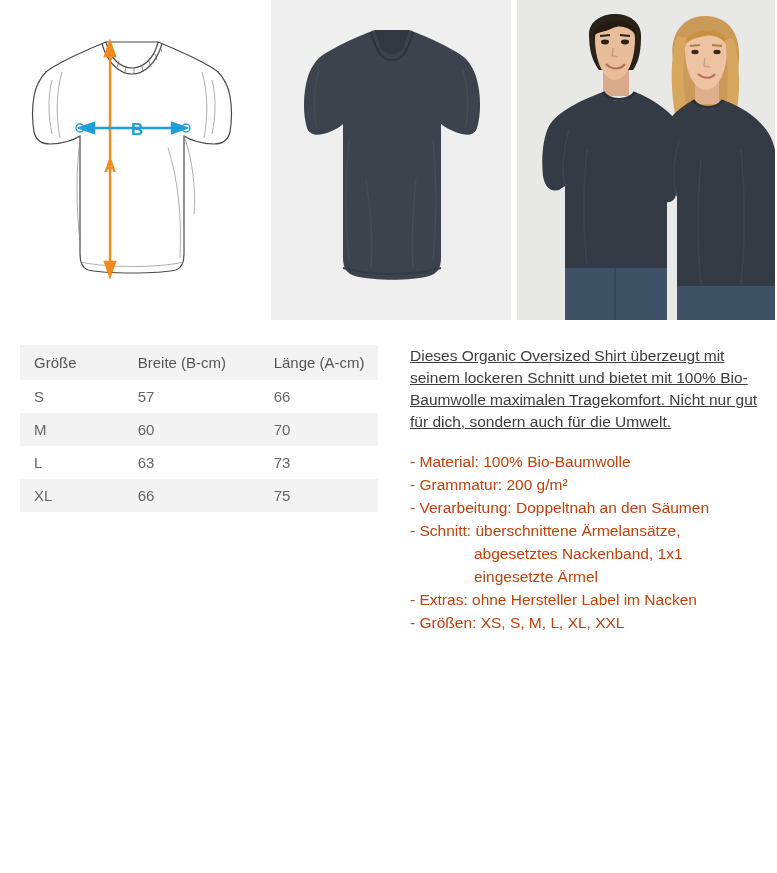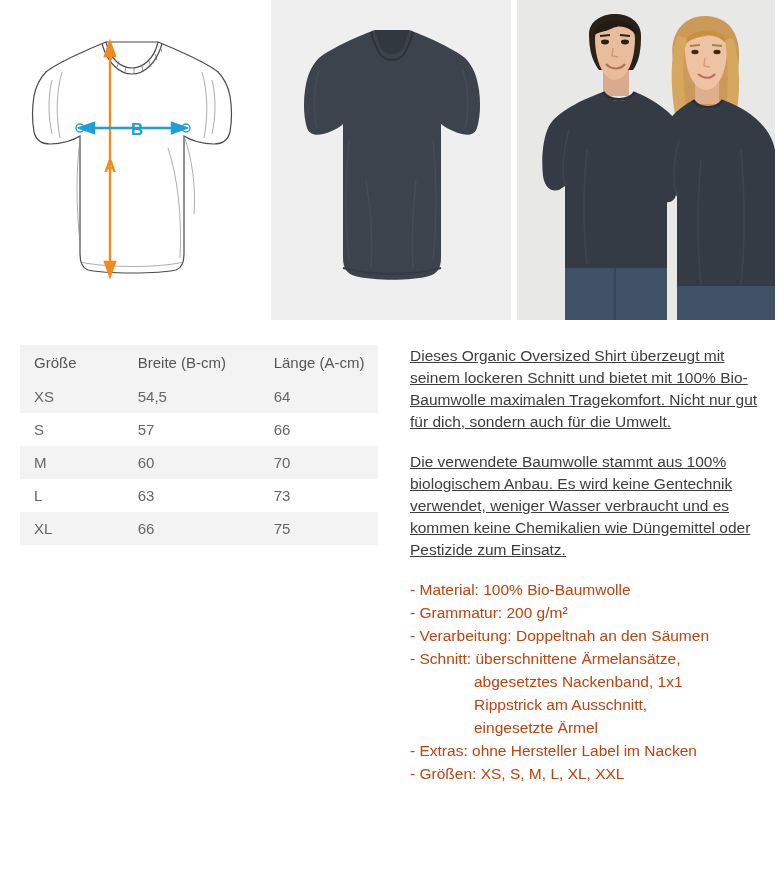--- a/index.html
+++ b/index.html
@@ -285,25 +285,20 @@
   <div class="left-col">
     <table class="size-table">
       <thead>
         <tr>
           <th class="col-size">Größe</th>
           <th class="col-w">Breite (B-cm)</th>
           <th class="col-l">Länge (A-cm)</th>
         </tr>
       </thead>
       <tbody>
-        <tr class="odd">
-          <td>XS</td>
-          <td>54,5</td>
-          <td>64</td>
-        </tr>
         <tr class="even">
           <td>S</td>
           <td>57</td>
           <td>66</td>
         </tr>
         <tr class="odd">
           <td>M</td>
           <td>60</td>
           <td>70</td>
         </tr>
@@ -317,26 +312,24 @@
           <td>66</td>
           <td>75</td>
         </tr>
       </tbody>
     </table>
 
   </div>
 
   <div class="right-col desc">
     <p>Dieses Organic Oversized Shirt überzeugt mit seinem lockeren Schnitt und bietet mit 100% Bio-Baumwolle maximalen Tragekomfort. Nicht nur gut für dich, sondern auch für die Umwelt.</p>
-    <p>Die verwendete Baumwolle stammt aus 100% biologischem Anbau. Es wird keine Gentechnik verwendet, weniger Wasser verbraucht und es kommen keine Chemikalien wie Düngemittel oder Pestizide zum Einsatz.</p>
     <ul class="spec-list">
       <li>- Material: 100% Bio-Baumwolle</li>
       <li>- Grammatur: 200 g/m²</li>
       <li>- Verarbeitung: Doppeltnah an den Säumen</li>
       <li>- Schnitt: überschnittene Ärmelansätze,</li>
       <li class="spec-cont">abgesetztes Nackenband, 1x1</li>
-      <li class="spec-cont">Rippstrick am Ausschnitt,</li>
       <li class="spec-cont">eingesetzte Ärmel</li>
       <li>- Extras: ohne Hersteller Label im Nacken</li>
       <li>- Größen: XS, S, M, L, XL, XXL</li>
     </ul>
   </div>
 </div>
 
 </body></html>

